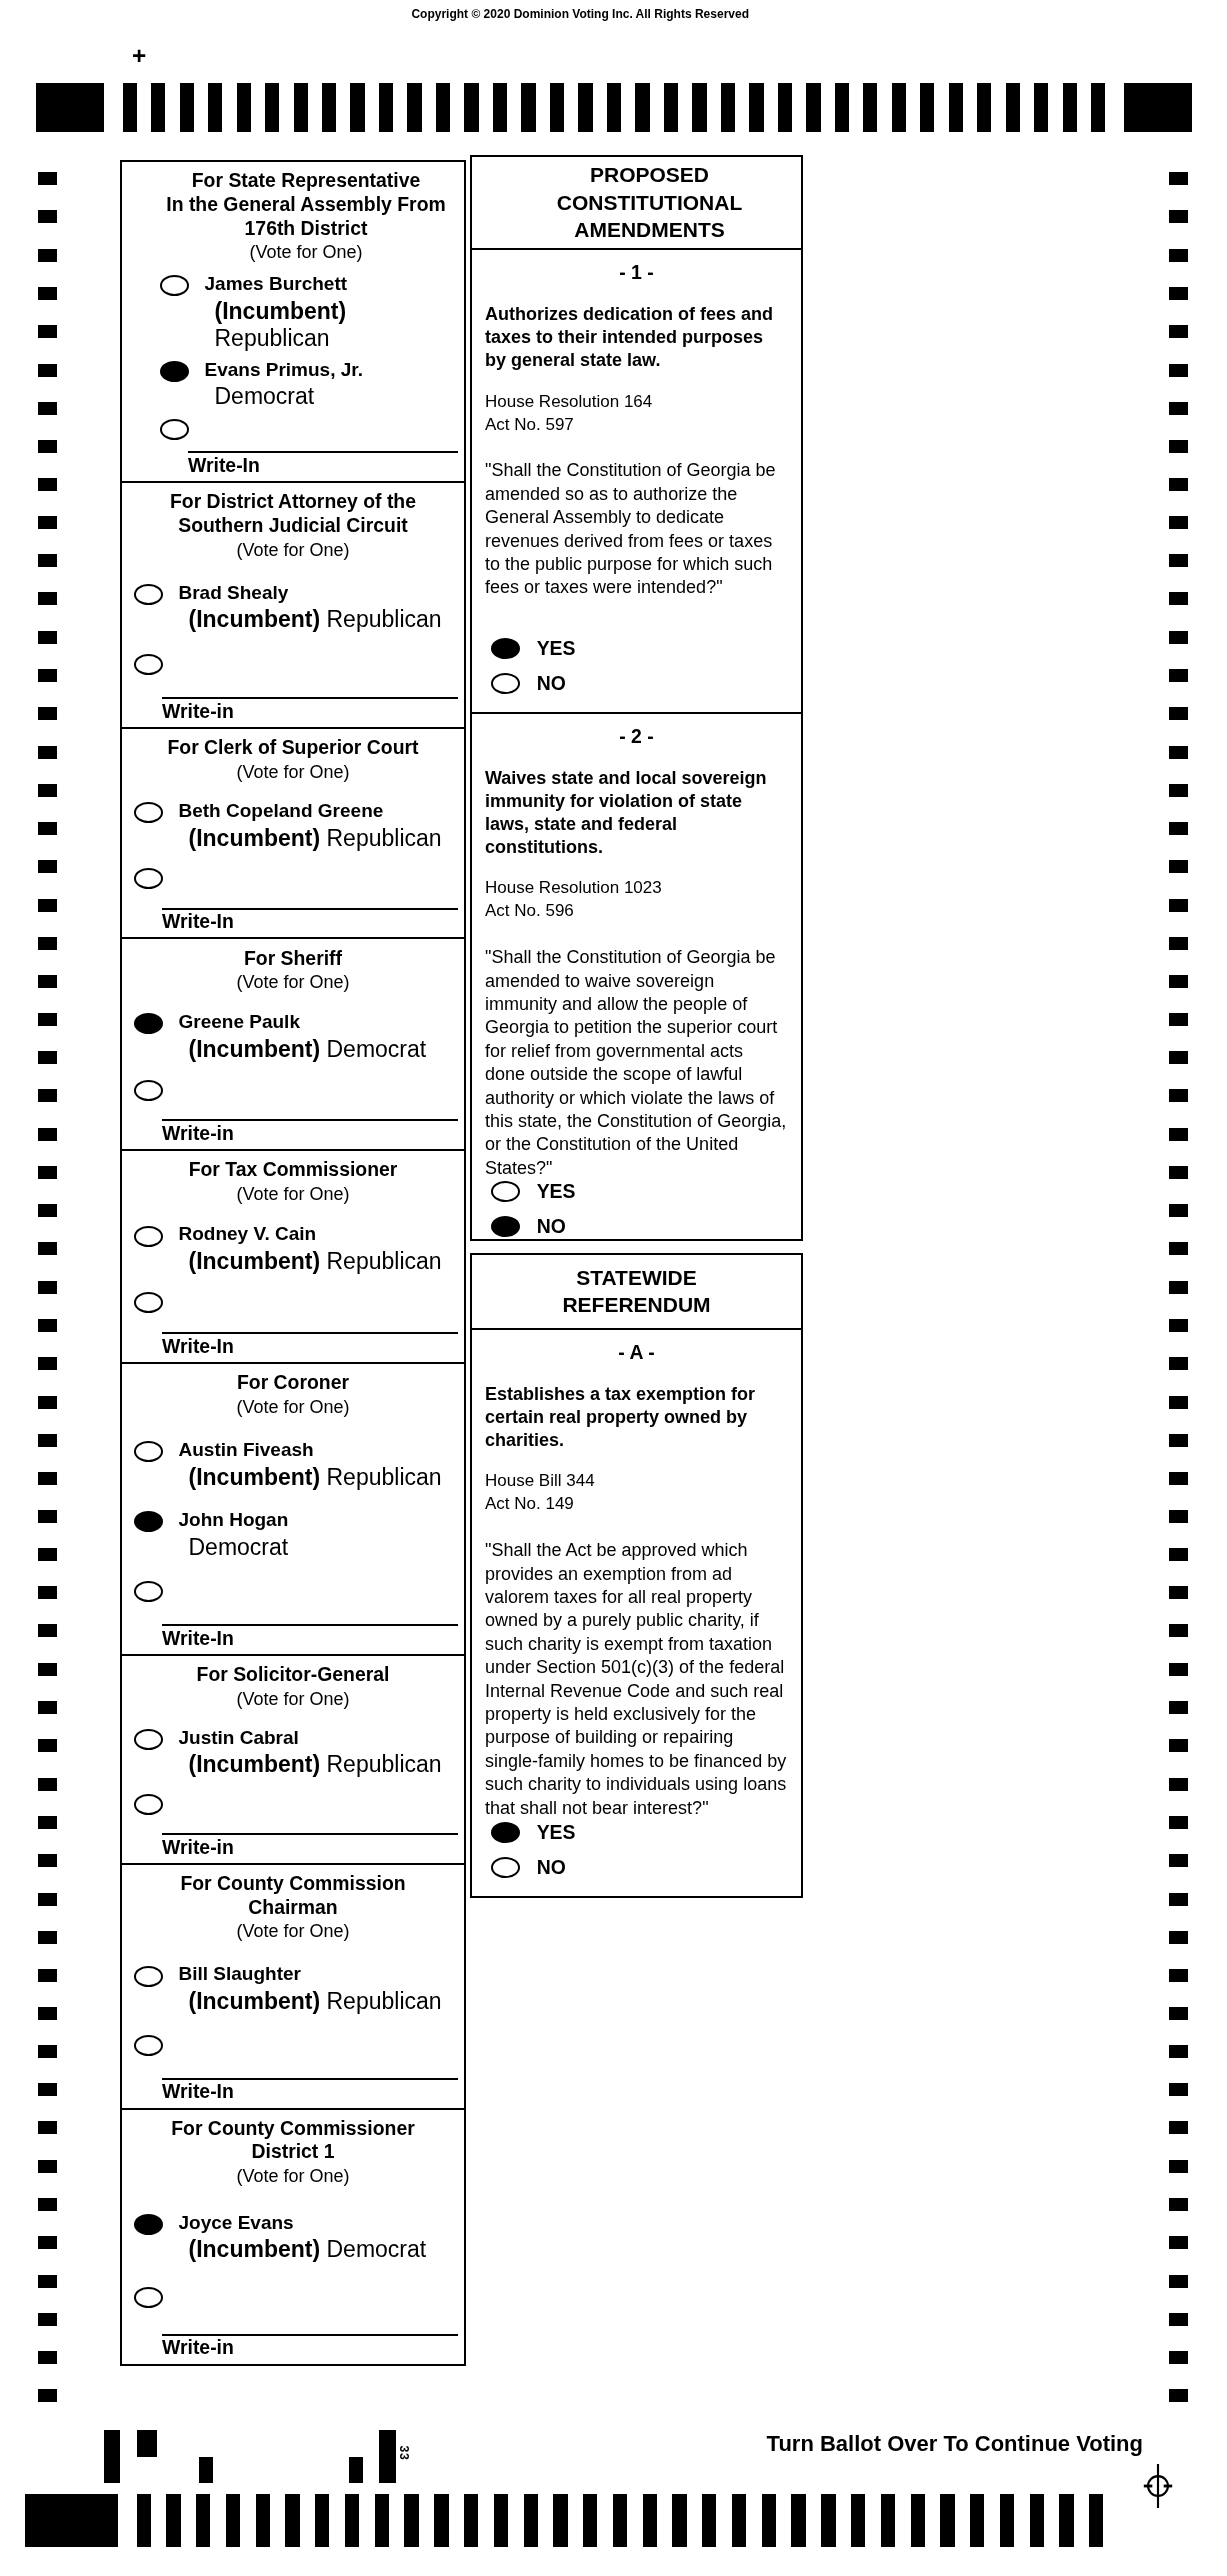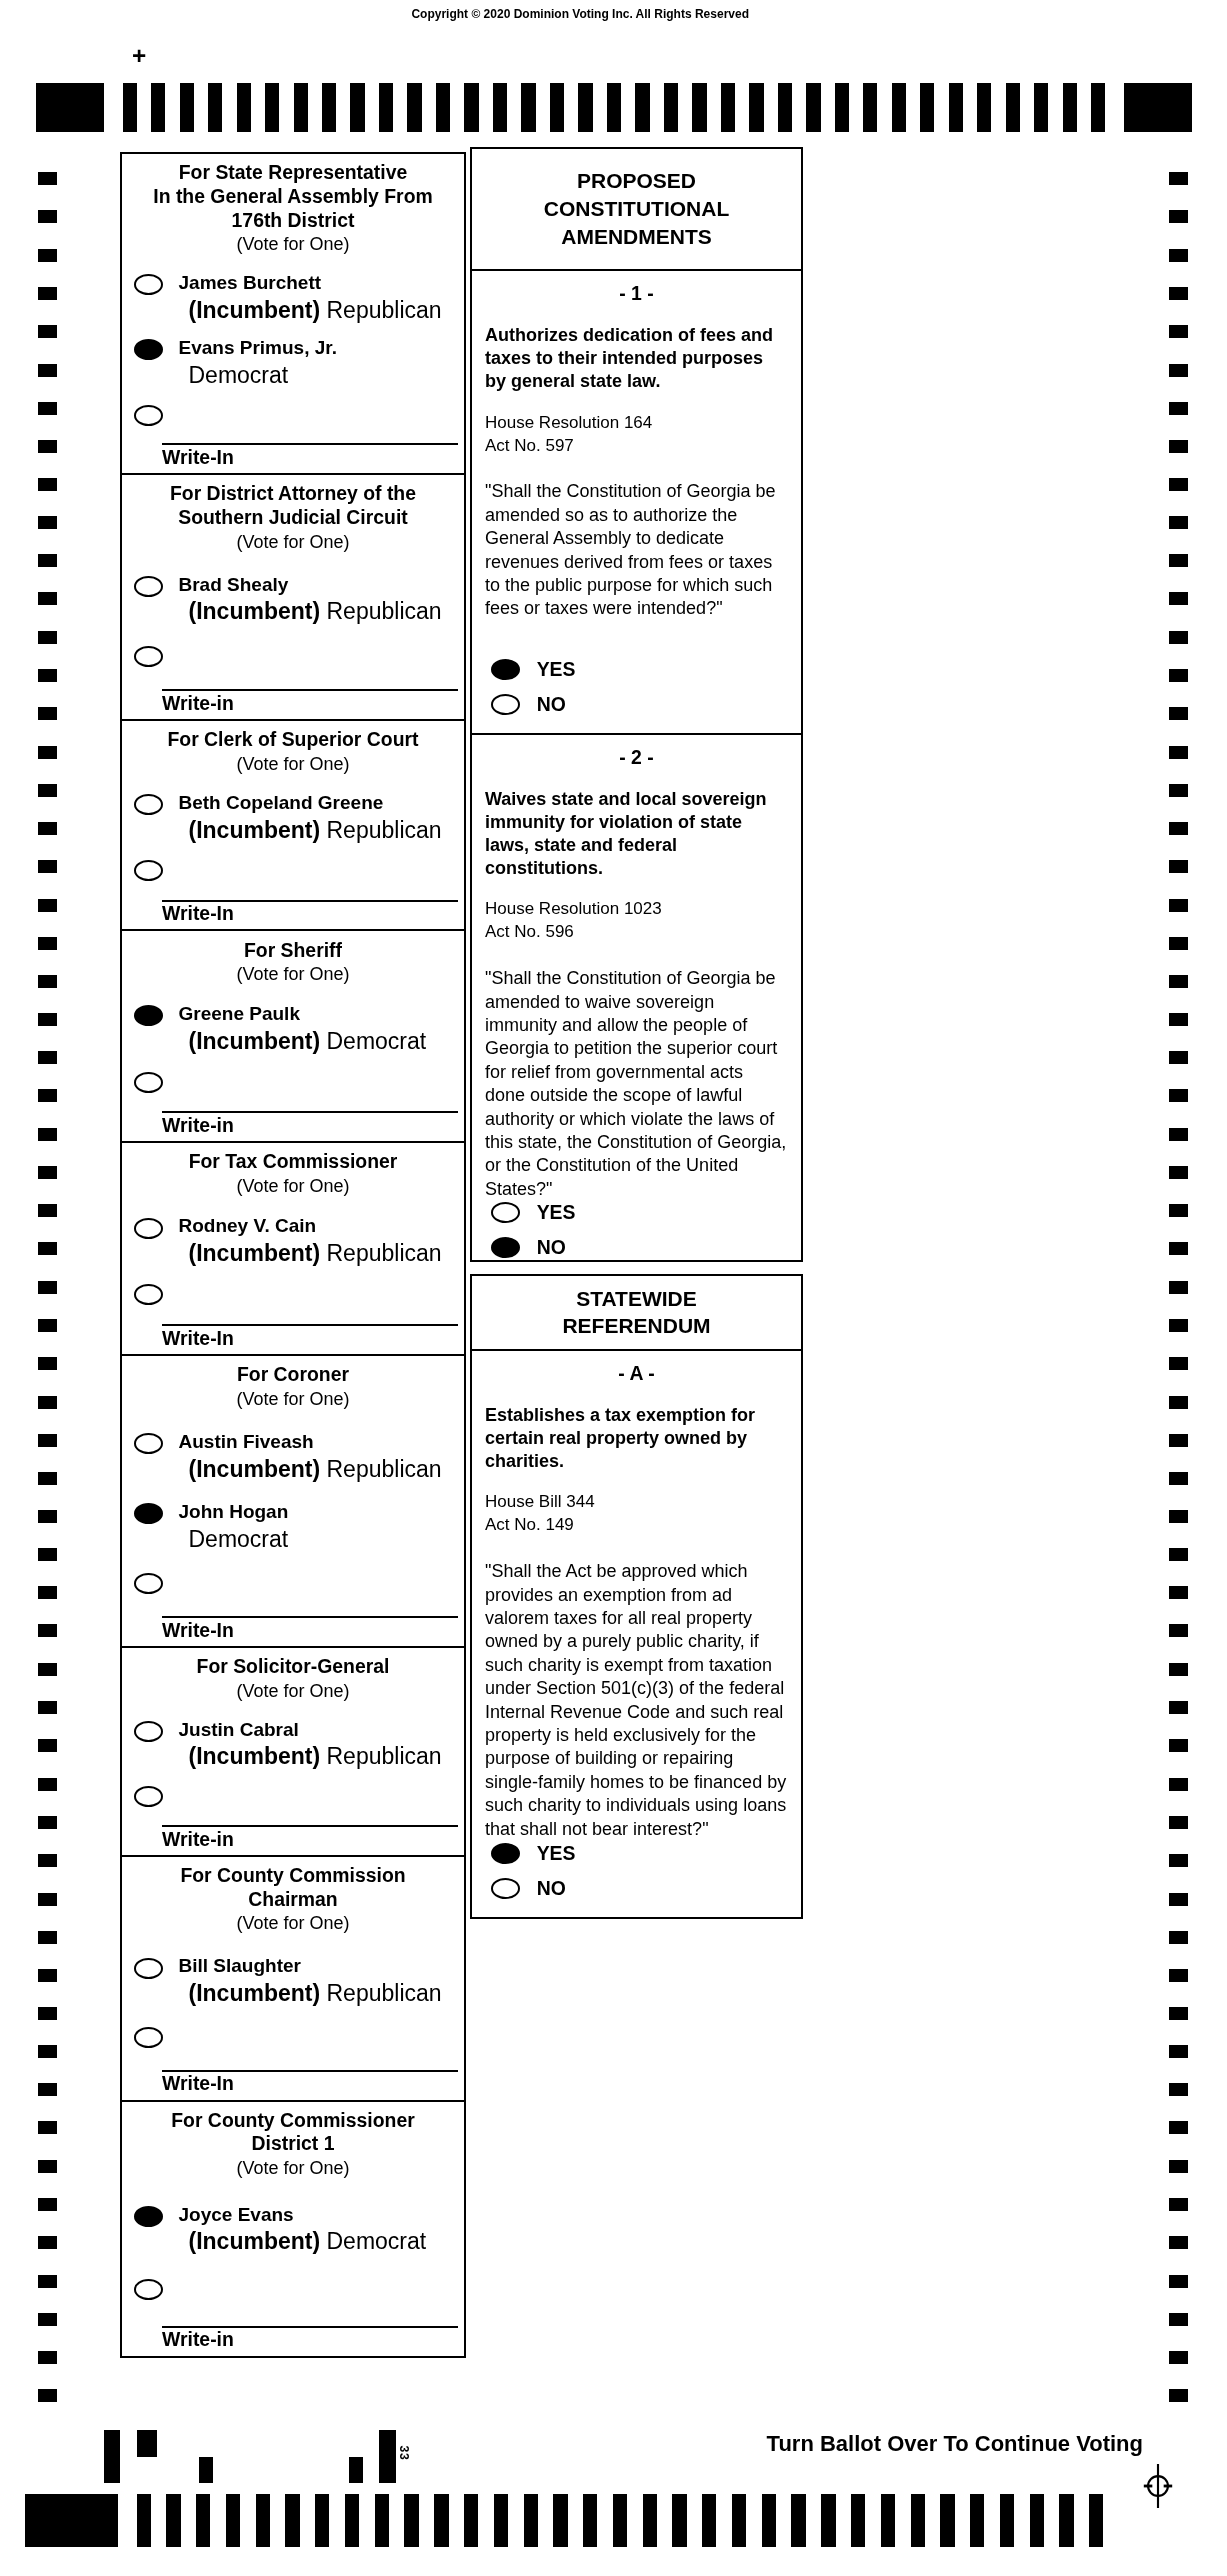--- a/index.html
+++ b/index.html
@@ -21,21 +21,21 @@
   .timing-row .bar { width:14.3px; height:100%; background:#000; }
 
   .sq { position:absolute; width:19.4px; height:13px; background:#000; }
 
   
   #left-column  { position:absolute; left:120px; top:152px; width:346px; }
   #right-column { position:absolute; left:470px; top:147px; width:333px; }
 
   .box { border:2.2px solid #000; box-sizing:border-box; background:#fff; margin-top:-2.2px;
          display:flex; flex-direction:column; }
-  .box.first { margin-top:0; }
+  .box.first { margin-top:8px;padding-left:26px; }
 
   
   .contest-title { font-weight:bold; font-size:19.4px; line-height:1.22; text-align:center;
                    margin:7.2px 4.3px 0; white-space:pre-line; }
   .vote-for { font-size:18px; text-align:center; margin-top:2.2px; }
   .options { flex:1; display:flex; flex-direction:column; justify-content:space-evenly; margin-top:2.9px; }
   .option { display:flex; align-items:flex-start; padding-left:11.5px; }
   .oval { flex:0 0 auto; width:29px; height:21px; border:2.2px solid #000; border-radius:50%;
           background:#fff; box-sizing:border-box; }
   .oval.filled { background:#000; }
@@ -436,21 +436,21 @@
             <span class="oval"></span>
           </div>
         </div>
         <div class="write-in">
           <div class="line"></div>
           <div class="label">Write-in</div>
         </div>
       </div>
     </div>
   <div id="right-column">
-      <div class="box header-box first" style="height: 124px;">
+      <div class="box header-box first" style="height: 95px;">
         <div class="header-text">PROPOSED
 CONSTITUTIONAL
 AMENDMENTS</div>
       </div>
       <div class="box measure-box" style="height: 466px;">
         <div class="measure-number">- 1 -</div>
         <div class="measure-summary">Authorizes dedication of fees and taxes to their intended purposes by general state law.</div>
         <div class="measure-refs">House Resolution 164
 Act No. 597</div>
         <div class="measure-question">"Shall the Constitution of Georgia be amended so as to authorize the General Assembly to dedicate revenues derived from fees or taxes to the public purpose for which such fees or taxes were intended?"</div>

